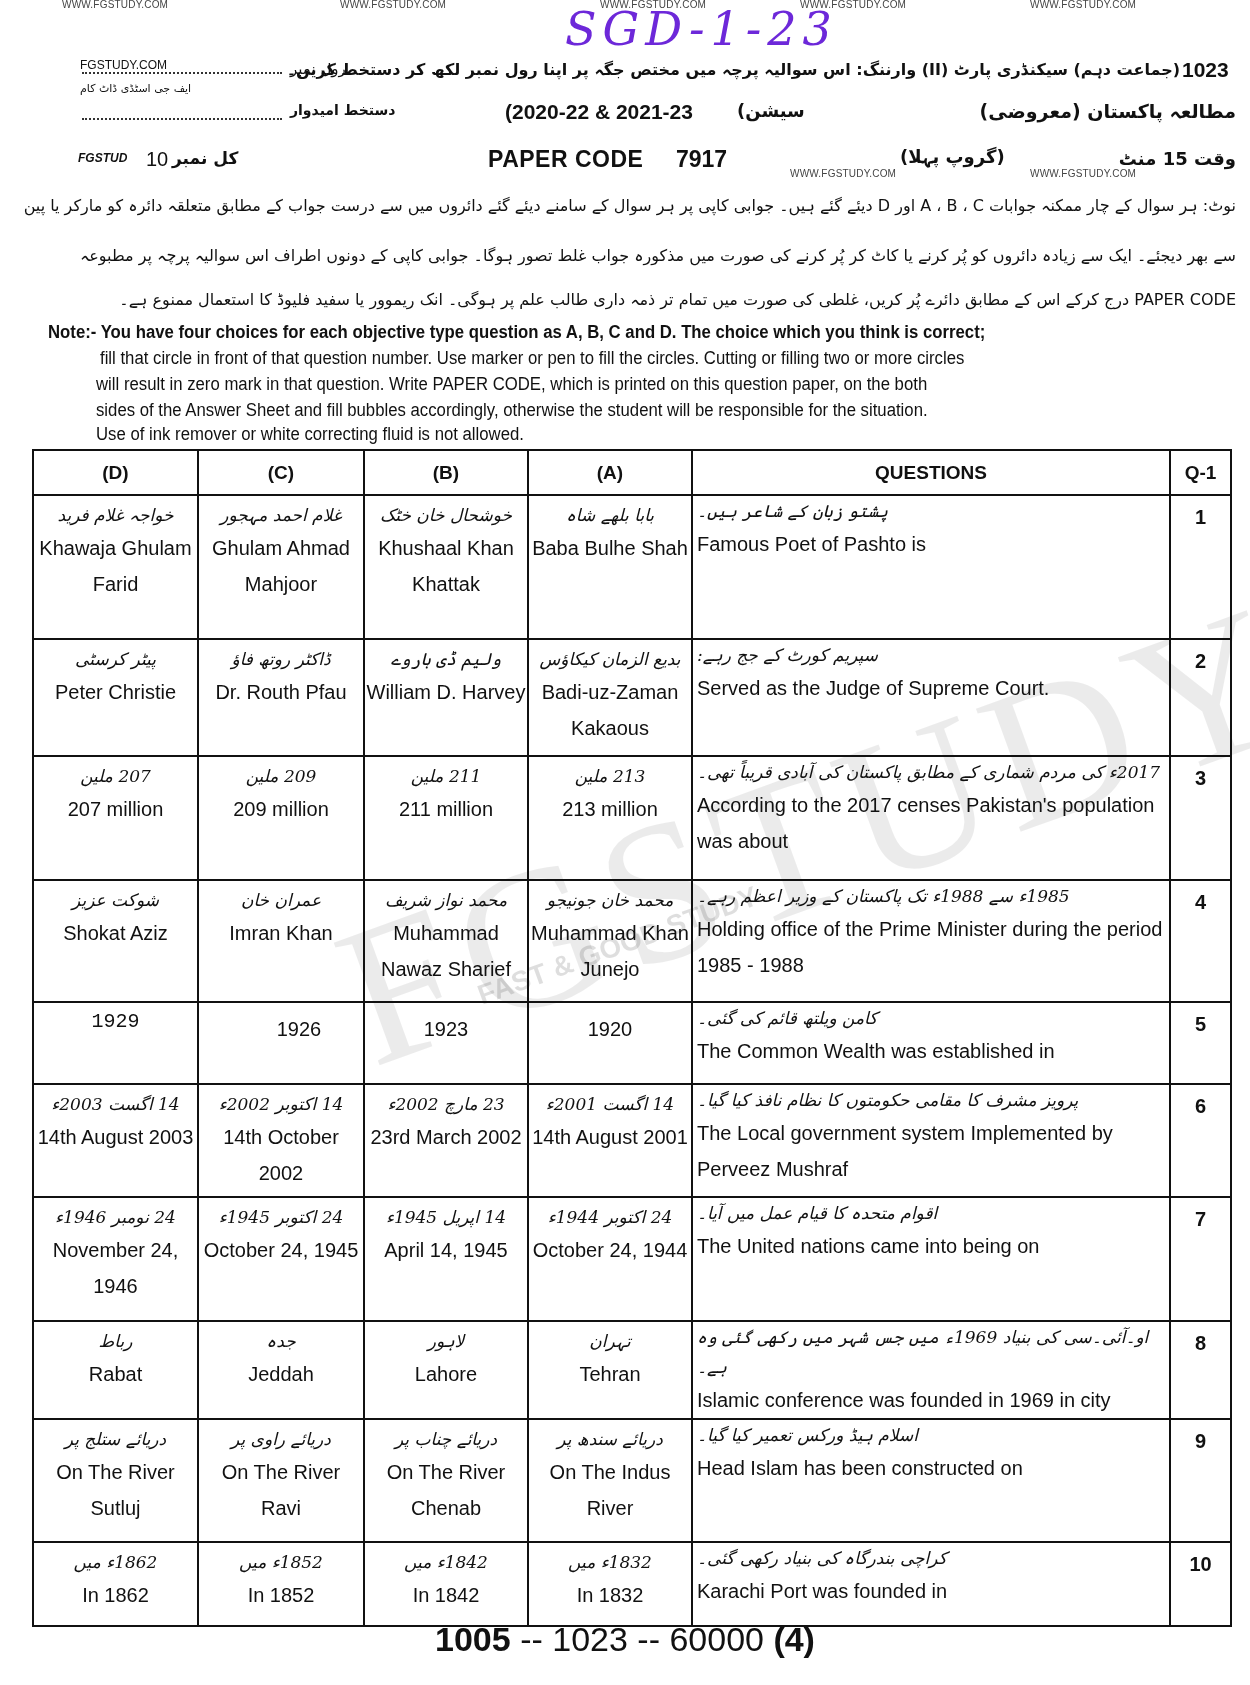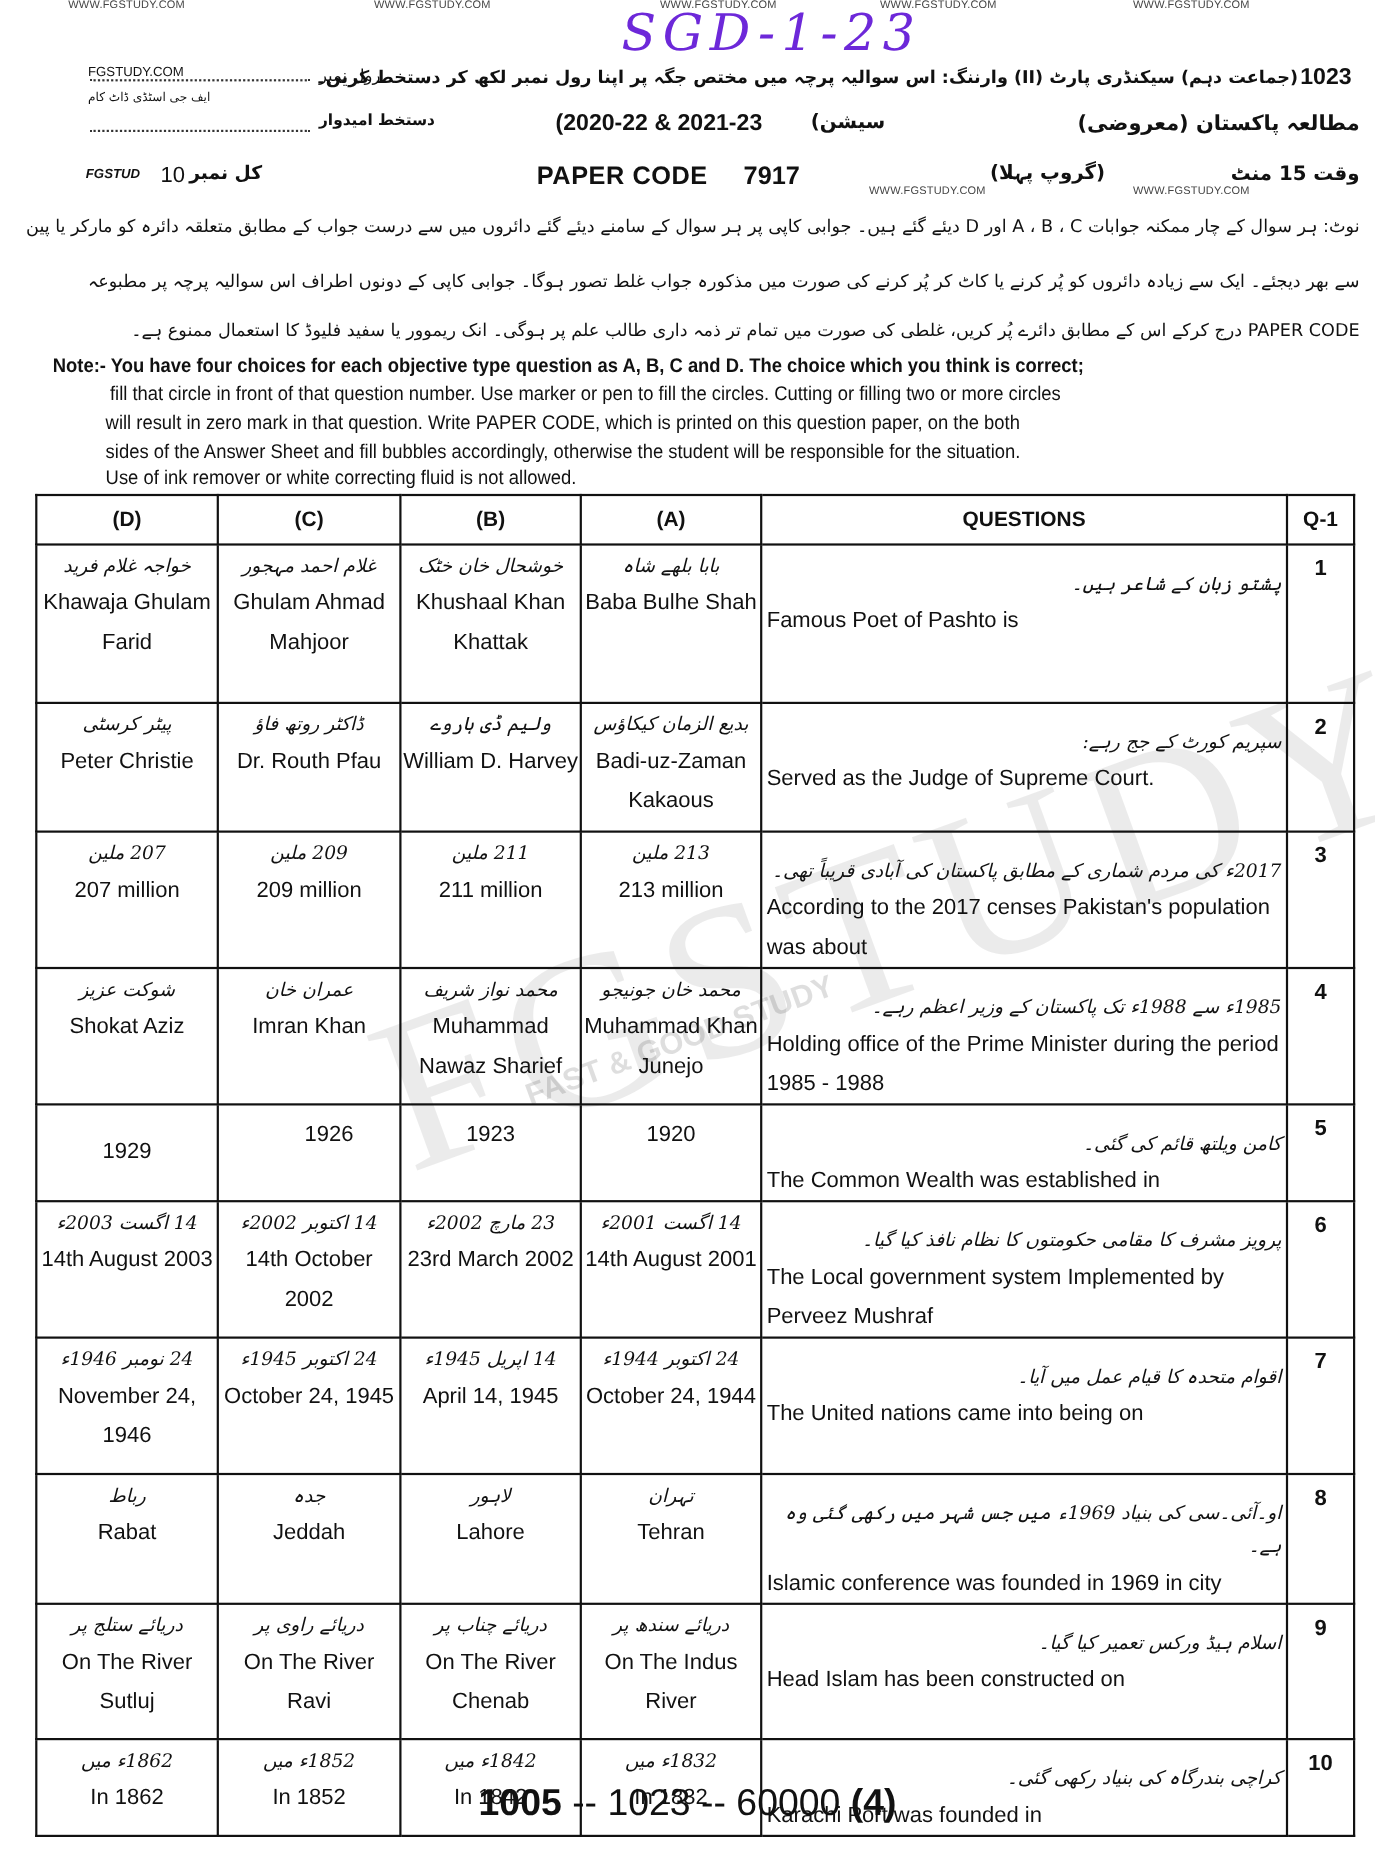--- a/index.html
+++ b/index.html
@@ -11,21 +11,21 @@
   .dots{position:absolute;border-bottom:2px dotted #333;}
   .note-ur{position:absolute;right:14px;direction:rtl;font-size:16px;font-family:"DejaVu Sans",sans-serif;white-space:nowrap;}
   .note-en{position:absolute;font-size:18px;font-family:"Liberation Sans",sans-serif;white-space:nowrap;transform:scaleX(0.93);transform-origin:left;}
   .note-en b{font-weight:bold;}
   table.q{position:absolute;left:32px;top:449px;border-collapse:collapse;width:1198px;table-layout:fixed;}
   table.q td, table.q th{border:2px solid #111;padding:0;vertical-align:top;text-align:center;}
   table.q th{font-size:19px;font-weight:bold;height:43px;vertical-align:middle;}
   .opt .u{direction:rtl;font-size:17px;font-style:italic;font-family:"DejaVu Serif",serif;line-height:30px;margin-top:4px;}
   .opt .e{font-size:20px;line-height:36px;}
   .qcell{text-align:left !important;padding:0 4px !important;}
-  .qcell .u{direction:rtl;text-align:right;font-size:17px;font-style:italic;font-family:"DejaVu Serif",serif;line-height:30px;margin-top:20px;}
+  .qcell .u{direction:rtl;text-align:left;font-size:17px;font-style:italic;font-family:"DejaVu Serif",serif;line-height:30px;margin-top:0;}
   .qcell .e{font-size:20px;line-height:36px;}
   .qn{font-size:20px;font-weight:bold;padding-top:10px !important;}
   .footer{position:absolute;left:0;width:1250px;top:1620px;text-align:center;font-size:34px;}
   .footer b{font-weight:bold;}
   .water{position:absolute;left:320px;top:720px;font-size:200px;font-family:"Liberation Serif",serif;color:rgba(0,0,0,0.08);transform:rotate(-20deg);pointer-events:none;letter-spacing:10px;}
   .water2{position:absolute;left:470px;top:930px;font-size:28px;color:rgba(0,0,0,0.13);transform:rotate(-20deg);pointer-events:none;font-weight:bold;}
 </style>
 </head>
 <body>
 
@@ -180,21 +180,21 @@
           <div class="e">Muhammad Khan Junejo</div>
         </td>
         <td class="qcell">
           <div class="u">1985ء سے 1988ء تک پاکستان کے وزیر اعظم رہے۔</div>
           <div class="e">Holding office of the Prime Minister during the period 1985 - 1988</div>
         </td>
         <td class="qn">4</td>
       </tr>
       <tr style="height: 82px;">
         <td class="opt">
-          <div class="e" style="margin-top: 24px;">1929</div>
+          <div class="e" style="margin-top: 1px; font-family: Liberation Mono, monospace;">1929</div>
         </td>
         <td class="opt">
           <div class="e" style="margin-top: 8px; padding-left: 36px;">1926</div>
         </td>
         <td class="opt">
           <div class="e" style="margin-top: 8px;">1923</div>
         </td>
         <td class="opt">
           <div class="e" style="margin-top: 8px;">1920</div>
         </td>

